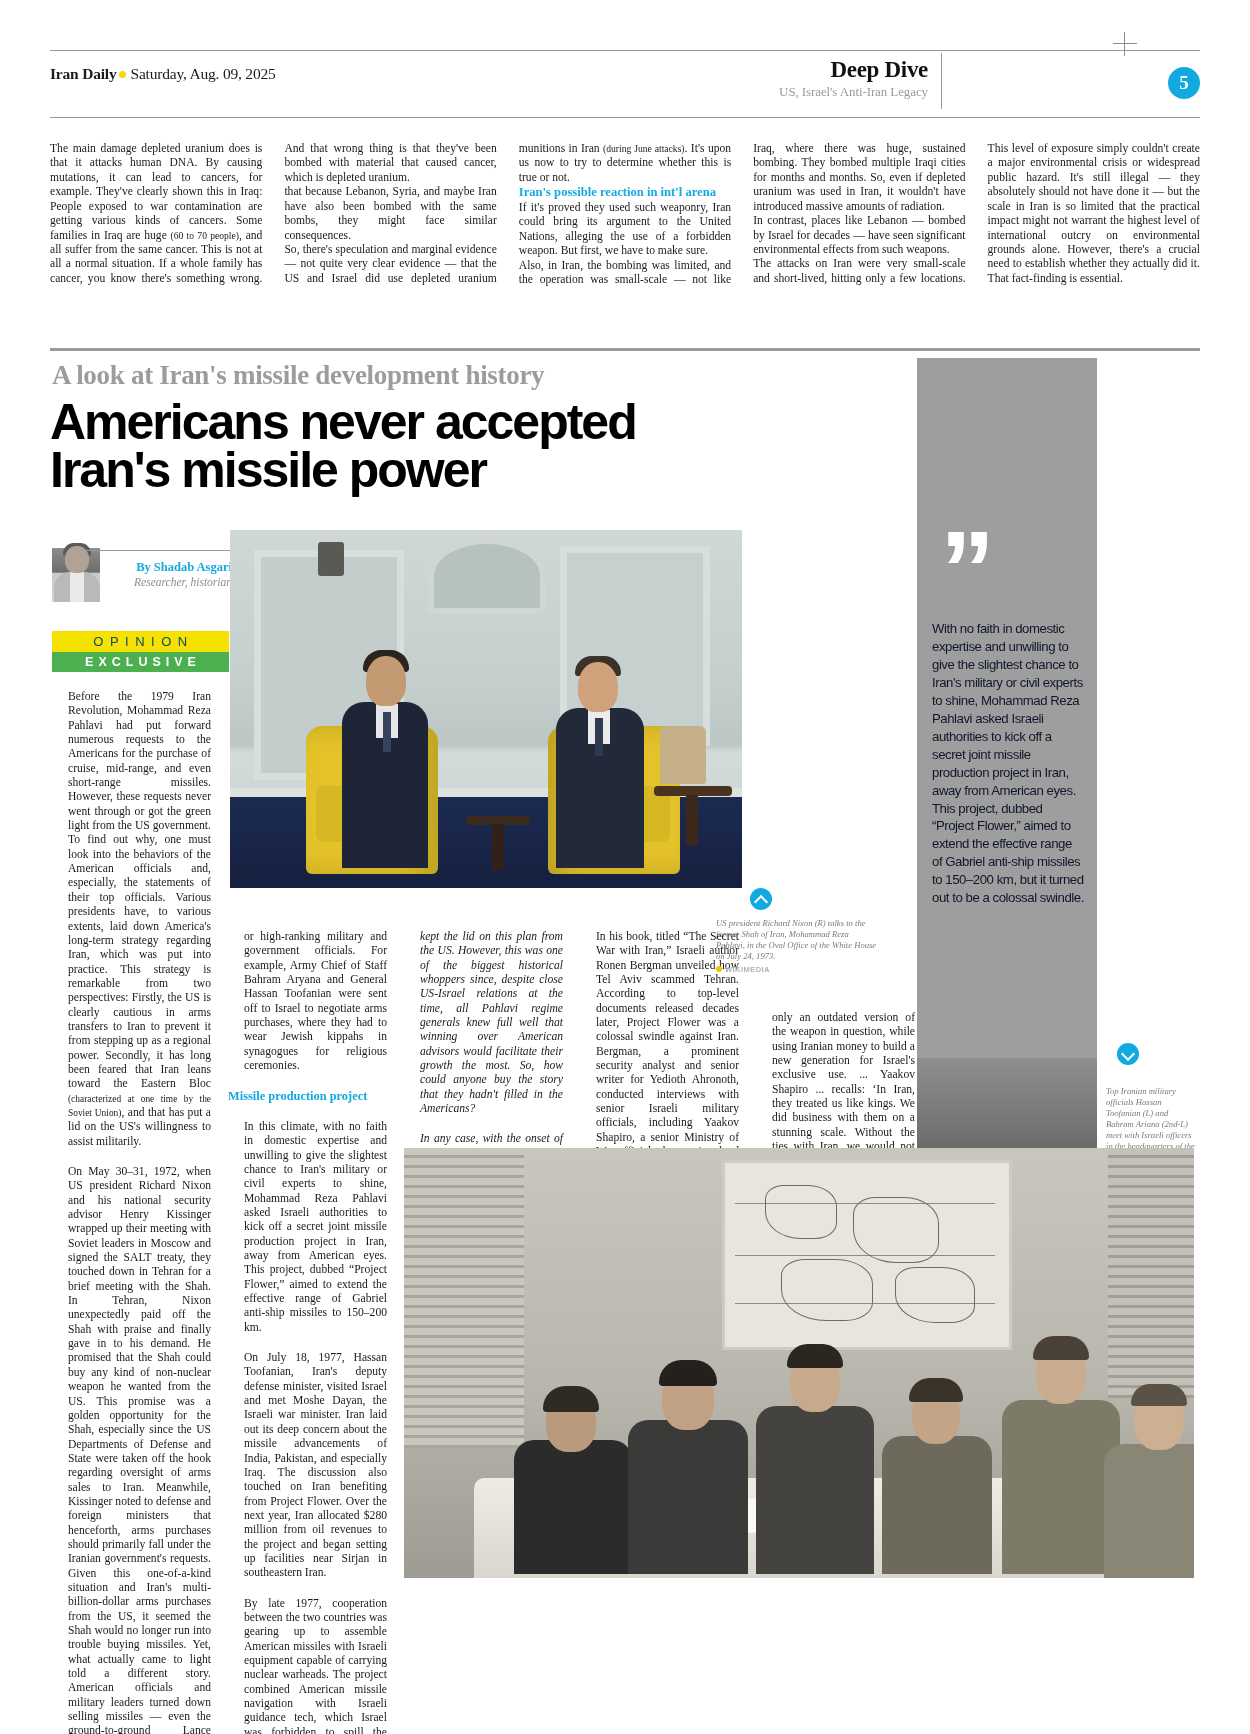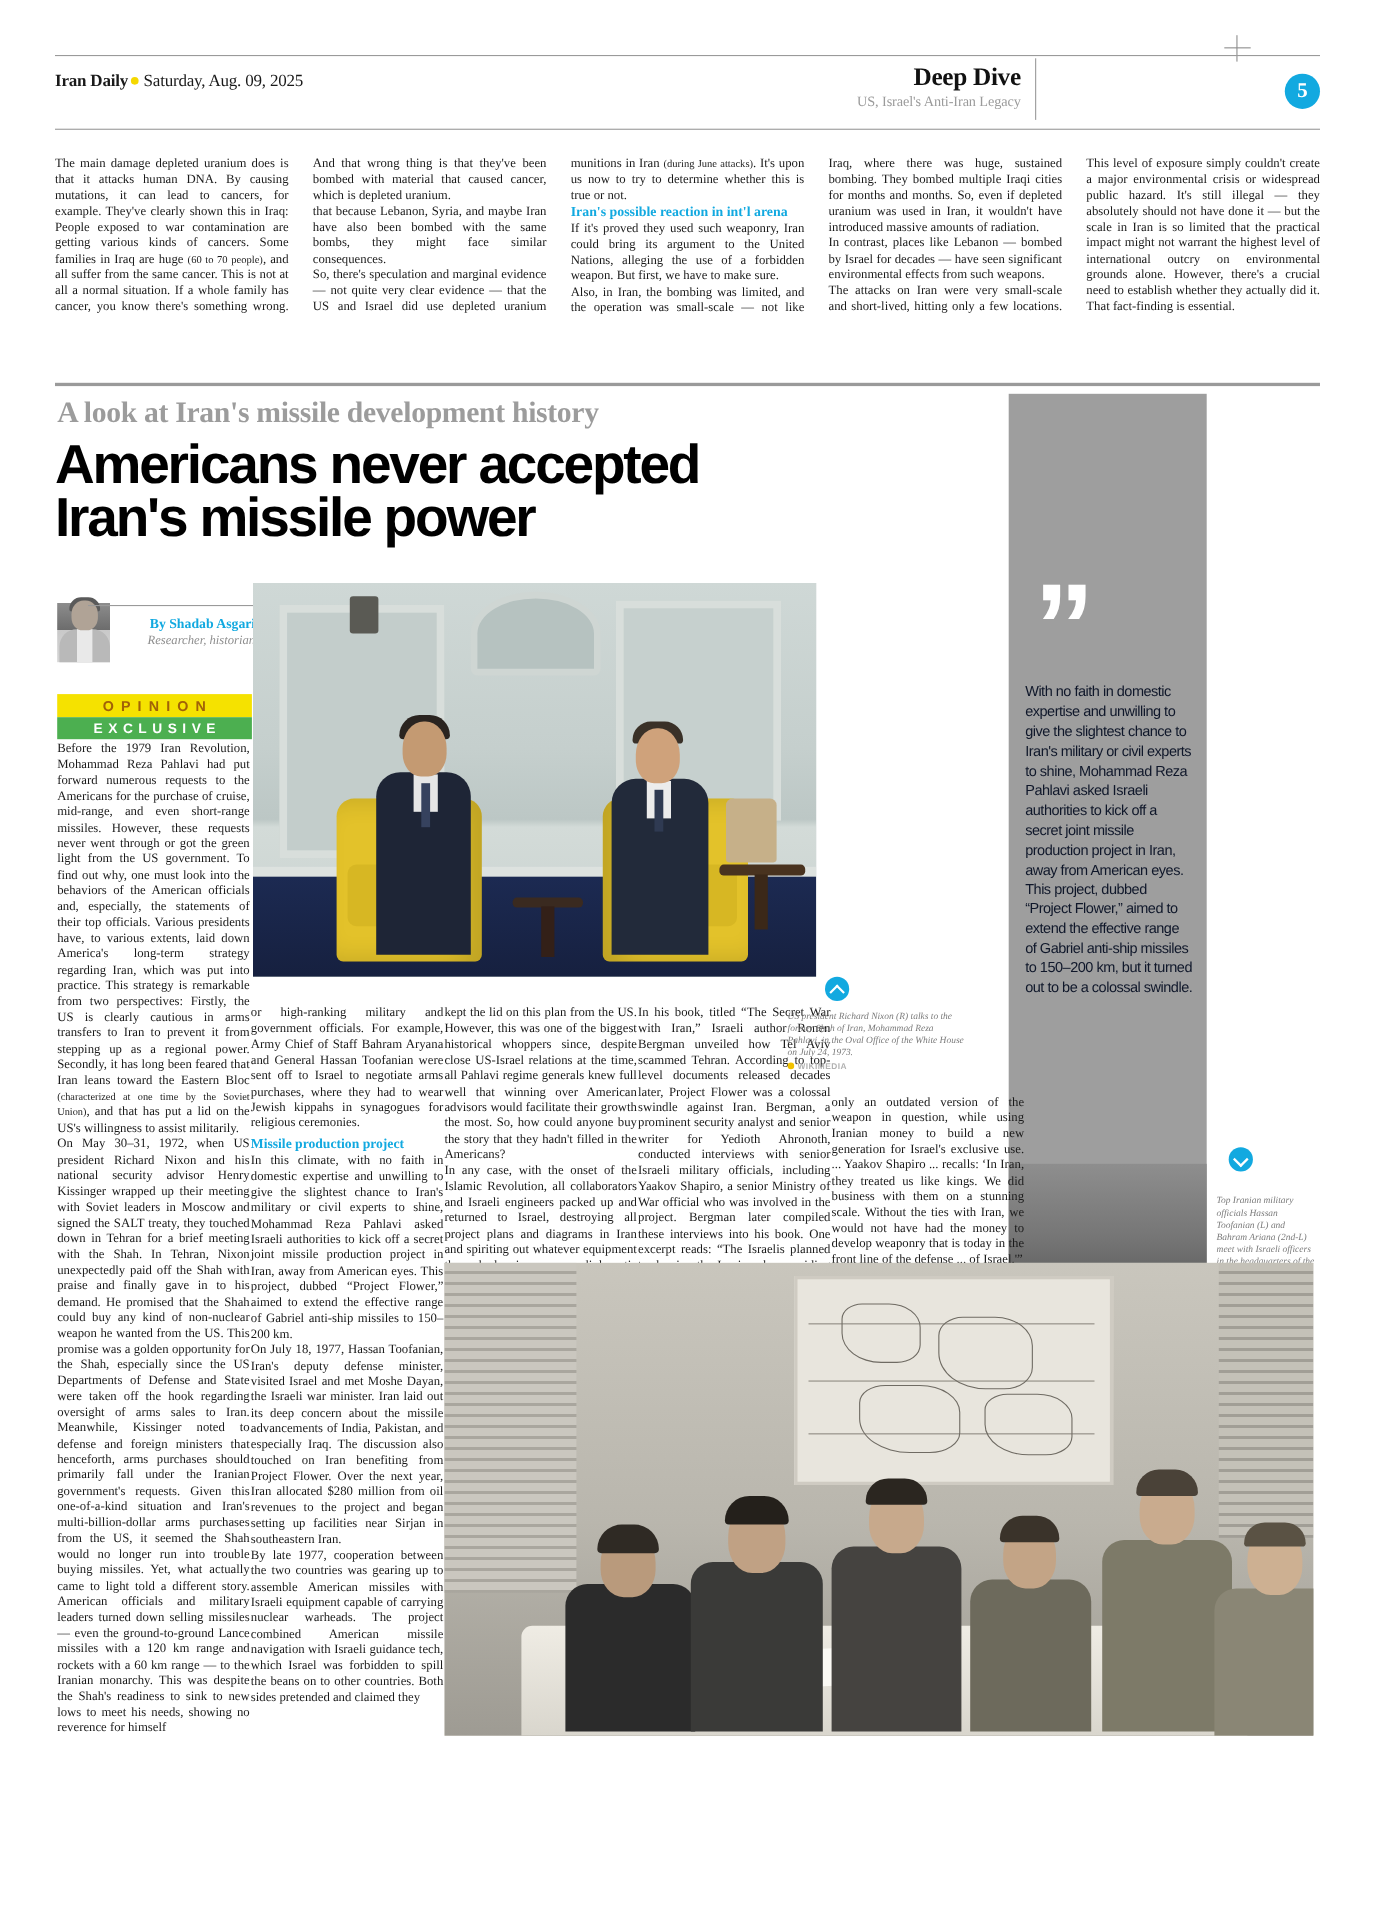--- a/index.html
+++ b/index.html
@@ -129,49 +129,49 @@
   }
   .byline-role {
     position:absolute; left:40px; top:44px; width:140px;
     font-family:"Liberation Serif", serif; font-style:italic;
     font-size:11.5px; color:#8e8e8e; text-align:right;
   }
   .badge {
     position:absolute; left:52px; top:631px; width:177px;
   }
   .badge-op {
-    height:21px; background:#f5e200; color:#a16207;
-    font-family:"Liberation Sans", sans-serif; font-weight:bold;
+    height:21px; background:#f5e200; color:#0c4a6e;
+    font-family:"Liberation Sans", sans-serif; font-weight:normal;
     font-size:13px; letter-spacing:6.5px; text-align:center; line-height:21px;
     padding-left:6px;
   }
   .badge-ex {
     height:20px; background:#4caf50; color:#fff;
     font-family:"Liberation Sans", sans-serif; font-weight:bold;
     font-size:12.5px; letter-spacing:5px; text-align:center; line-height:20px;
     padding-left:5px;
   }
 
   
   .bodycol {
     position:absolute;
     font-family:"Liberation Serif", serif;
     font-size:11.6px; line-height:1.238;
     text-align:justify;
     -webkit-hyphens:auto; hyphens:auto;
   }
-  .bodycol p { margin:0; }
+  .bodycol p { margin:16px; }
   .bodycol .sh {
     color:#12a9e0; font-weight:bold; font-size:12.4px; line-height:1.17;
     margin:4px 0 1px 0;
   }
 
   #col1 { left:52px;  top:674px;  width:175px; }
   #col2 { left:228px; top:914px;  width:175px; }
-  #col3 { left:404px; top:914px;  width:175px; }
+  #col3 { left:404px; top:914px;  width:175px;font-style:italic; }
   #col4 { left:580px; top:914px;  width:175px; }
   #col5 { left:756px; top:995px;  width:175px; }
 
   
   .photo1 {
     position:absolute; left:230px; top:530px; width:512px; height:358px;
     overflow:hidden;
     background:#b9c4c4;
   }
   .p1-wall {

